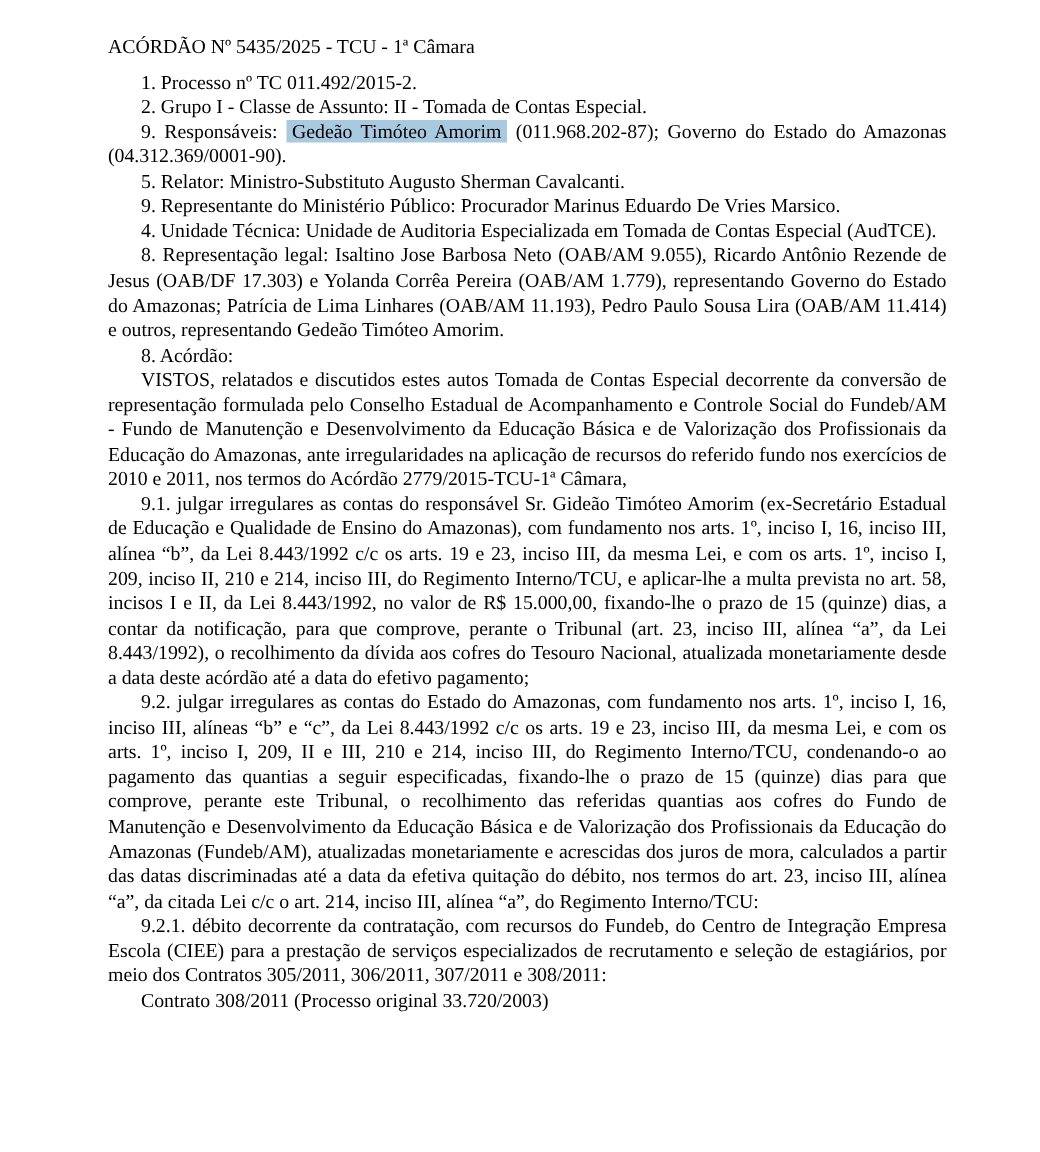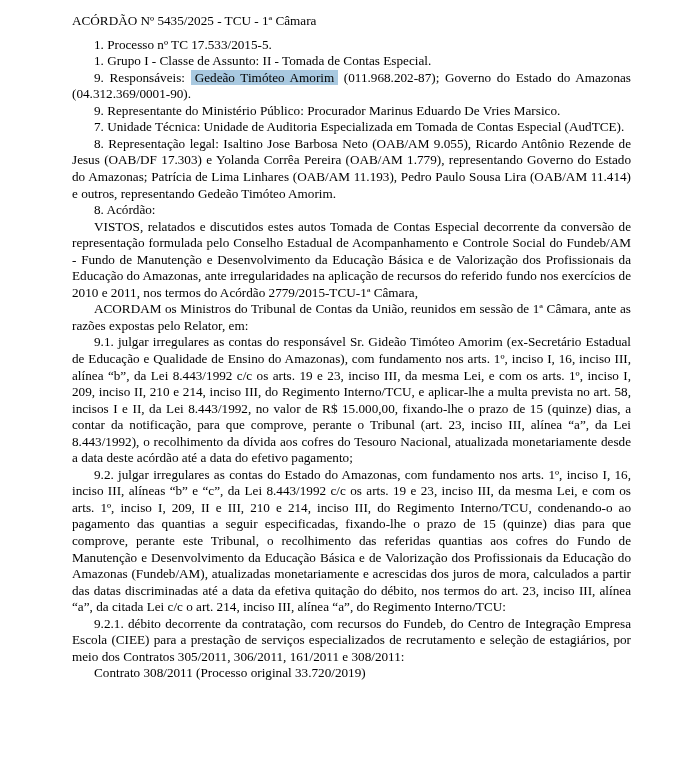--- a/index.html
+++ b/index.html
@@ -21,21 +21,21 @@
     height: 768px;
     box-sizing: border-box;
     padding: 12px 62px 0 72px;
     background: #ffffff;
   }
   .doc-title {
     font-size: 13.2px;
     line-height: 16.6px;
     text-align: left;
     text-indent: 0;
-    margin: 1px 0 7px 0;
+    margin: 11px 0 7px 0;
     white-space: nowrap;
   }
   p.para {
     font-size: 13.2px;
     line-height: 16.55px;
     margin: 0;
     padding: 0;
     text-align: justify;
     text-justify: inter-word;
     text-indent: 22px;
@@ -46,42 +46,42 @@
     padding: 0 4px;
   }
 </style>
 </head>
 <body>
 
 <div class="page">
 
   <p class="doc-title">ACÓRDÃO Nº 5435/2025 - TCU - 1ª Câmara</p>
 
-  <p class="para">1. Processo nº TC 17.533/2015-5.</p>
+  <p class="para">1. Processo nº TC 011.492/2015-2.</p>
 
 
-  <p class="para">1. Grupo I - Classe de Assunto: II - Tomada de Contas Especial.</p>
+  <p class="para">2. Grupo I - Classe de Assunto: II - Tomada de Contas Especial.</p>
 
   <p class="para"><span>9. Responsáveis: </span><span class="hl" style="background-color: rgb(169, 201, 224);">Gedeão Timóteo Amorim</span><span> (011.968.202-87); Governo do Estado do Amazonas (04.312.369/0001-90).</span></p>
 
 
+  <p class="para">5. Relator: Ministro-Substituto Augusto Sherman Cavalcanti.</p>
 
   <p class="para">9. Representante do Ministério Público: Procurador Marinus Eduardo De Vries Marsico.</p>
 
-  <p class="para">7. Unidade Técnica: Unidade de Auditoria Especializada em Tomada de Contas Especial (AudTCE).</p>
+  <p class="para">4. Unidade Técnica: Unidade de Auditoria Especializada em Tomada de Contas Especial (AudTCE).</p>
 
   <p class="para">8. Representação legal: Isaltino Jose Barbosa Neto (OAB/AM 9.055), Ricardo Antônio Rezende de Jesus (OAB/DF 17.303) e Yolanda Corrêa Pereira (OAB/AM 1.779), representando Governo do Estado do Amazonas; Patrícia de Lima Linhares (OAB/AM 11.193), Pedro Paulo Sousa Lira (OAB/AM 11.414) e outros, representando Gedeão Timóteo Amorim.</p>
 
   <p class="para">8. Acórdão:</p>
 
   <p class="para">VISTOS, relatados e discutidos estes autos Tomada de Contas Especial decorrente da conversão de representação formulada pelo Conselho Estadual de Acompanhamento e Controle Social do Fundeb/AM - Fundo de Manutenção e Desenvolvimento da Educação Básica e de Valorização dos Profissionais da Educação do Amazonas, ante irregularidades na aplicação de recursos do referido fundo nos exercícios de 2010 e 2011, nos termos do Acórdão 2779/2015-TCU-1ª Câmara,</p>
 
-  <p class="para">ACORDAM os Ministros do Tribunal de Contas da União, reunidos em sessão de 1ª Câmara, ante as razões expostas pelo Relator, em:</p>
 
   <p class="para">9.1. julgar irregulares as contas do responsável Sr. Gideão Timóteo Amorim (ex-Secretário Estadual de Educação e Qualidade de Ensino do Amazonas), com fundamento nos arts. 1º, inciso I, 16, inciso III, alínea “b”, da Lei 8.443/1992 c/c os arts. 19 e 23, inciso III, da mesma Lei, e com os arts. 1º, inciso I, 209, inciso II, 210 e 214, inciso III, do Regimento Interno/TCU, e aplicar-lhe a multa prevista no art. 58, incisos I e II, da Lei 8.443/1992, no valor de R$ 15.000,00, fixando-lhe o prazo de 15 (quinze) dias, a contar da notificação, para que comprove, perante o Tribunal (art. 23, inciso III, alínea “a”, da Lei 8.443/1992), o recolhimento da dívida aos cofres do Tesouro Nacional, atualizada monetariamente desde a data deste acórdão até a data do efetivo pagamento;</p>
 
   <p class="para">9.2. julgar irregulares as contas do Estado do Amazonas, com fundamento nos arts. 1º, inciso I, 16, inciso III, alíneas “b” e “c”, da Lei 8.443/1992 c/c os arts. 19 e 23, inciso III, da mesma Lei, e com os arts. 1º, inciso I, 209, II e III, 210 e 214, inciso III, do Regimento Interno/TCU, condenando-o ao pagamento das quantias a seguir especificadas, fixando-lhe o prazo de 15 (quinze) dias para que comprove, perante este Tribunal, o recolhimento das referidas quantias aos cofres do Fundo de Manutenção e Desenvolvimento da Educação Básica e de Valorização dos Profissionais da Educação do Amazonas (Fundeb/AM), atualizadas monetariamente e acrescidas dos juros de mora, calculados a partir das datas discriminadas até a data da efetiva quitação do débito, nos termos do art. 23, inciso III, alínea “a”, da citada Lei c/c o art. 214, inciso III, alínea “a”, do Regimento Interno/TCU:</p>
 
-  <p class="para">9.2.1. débito decorrente da contratação, com recursos do Fundeb, do Centro de Integração Empresa Escola (CIEE) para a prestação de serviços especializados de recrutamento e seleção de estagiários, por meio dos Contratos 305/2011, 306/2011, 161/2011 e 308/2011:</p>
+  <p class="para">9.2.1. débito decorrente da contratação, com recursos do Fundeb, do Centro de Integração Empresa Escola (CIEE) para a prestação de serviços especializados de recrutamento e seleção de estagiários, por meio dos Contratos 305/2011, 306/2011, 307/2011 e 308/2011:</p>
 
-  <p class="para">Contrato 308/2011 (Processo original 33.720/2019)</p>
+  <p class="para">Contrato 308/2011 (Processo original 33.720/2003)</p>
 
 </div>
 
 </body></html>

